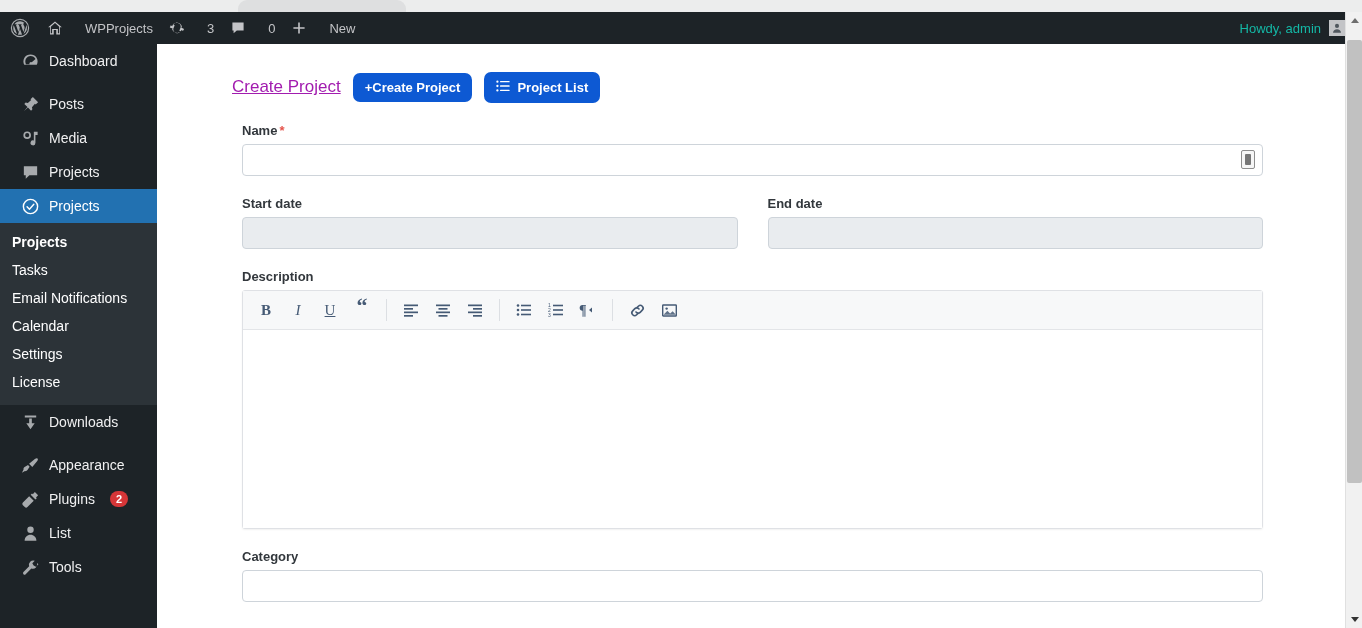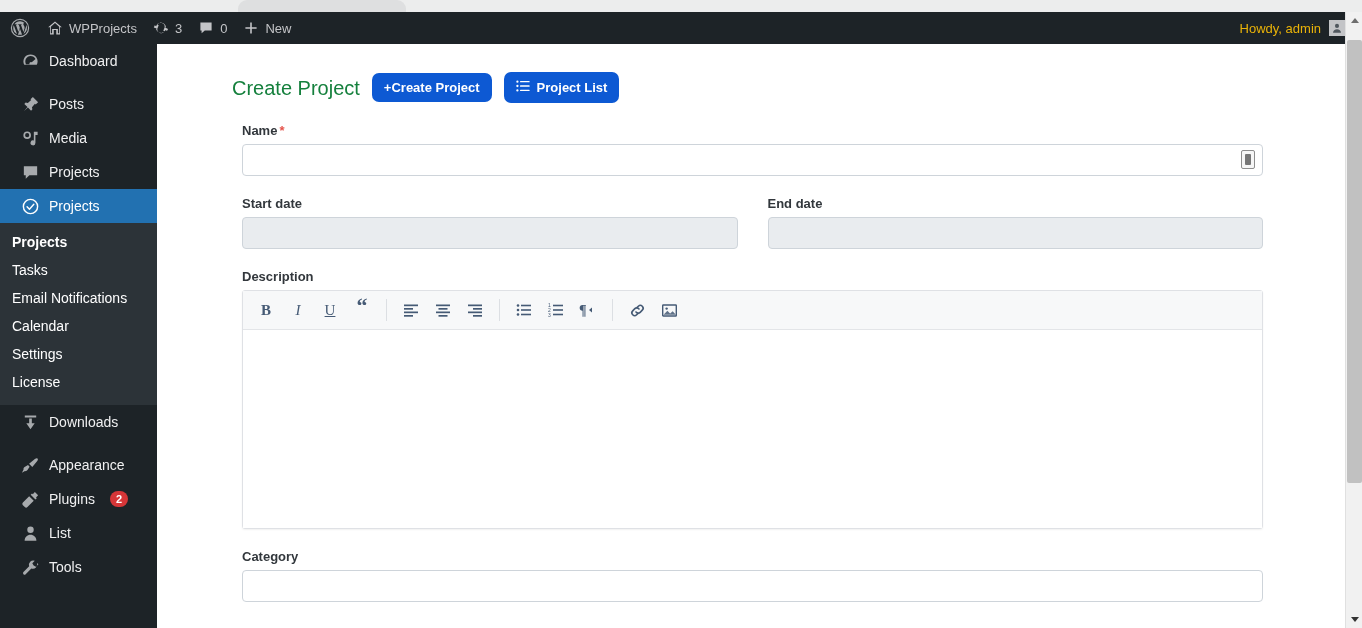--- a/index.html
+++ b/index.html
@@ -29,26 +29,26 @@
     position: absolute; top: 12px; left: 0;
     width: 1345px; height: 32px;
     background: #1d2327;
     color: #c3c4c7;
     font-size: 13px;
     display: flex; align-items: center;
   }
   .ab-item {
     display: flex; align-items: center;
     height: 32px; padding: 0 8px;
-    color: #c3c4c7; gap: 6px;
+    color: #c3c4c7; gap: 22px;
     white-space: nowrap;
   }
   .ab-item svg { display: block; }
   #ab-right { margin-left: auto; display: flex; align-items: center; }
-  #ab-howdy { font-size: 13px; color: #eab308; padding-right: 8px; }
+  #ab-howdy { font-size: 13px; color: #14b8a6; padding-right: 8px; }
   #avatar {
     width: 16px; height: 16px; background: #c3c4c7;
     display: flex; align-items: center; justify-content: center;
   }
   #wp-logo-wrap { padding: 0 9px 0 10px; }
 
   
   #adminmenu {
     position: absolute; top: 44px; left: 0;
     width: 157px; height: 584px;
@@ -97,22 +97,23 @@
     width: 1188px; height: 584px;
     background: #fff;
     overflow: hidden;
   }
   #page-head {
     display: flex; align-items: center;
     gap: 12px;
     padding: 28px 0 0 75px;
   }
   #page-title {
-    font-size: 20px; font-weight: 400; color: #15803d;
+    font-size: 17px; font-weight: 400; color: #a21caf;
     line-height: 1.3;
+    text-decoration: underline;
   }
   .btn-blue {
     background: #0d59d3; color: #fff;
     font-size: 13px; font-weight: bold;
     border: none; border-radius: 7px;
     padding: 7px 12px;
     display: flex; align-items: center; gap: 7px;
     white-space: nowrap; cursor: pointer;
     font-family: "Liberation Sans", sans-serif;
   }

